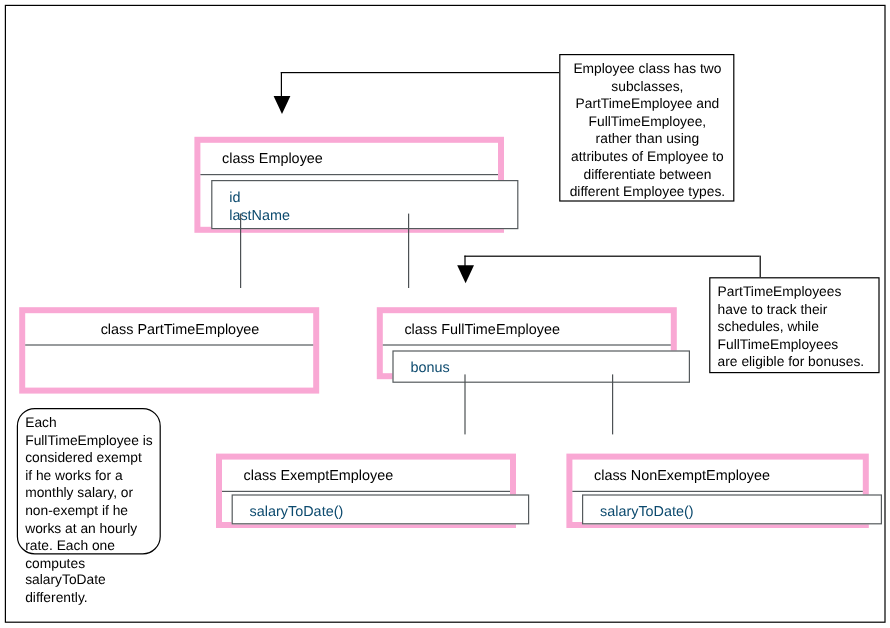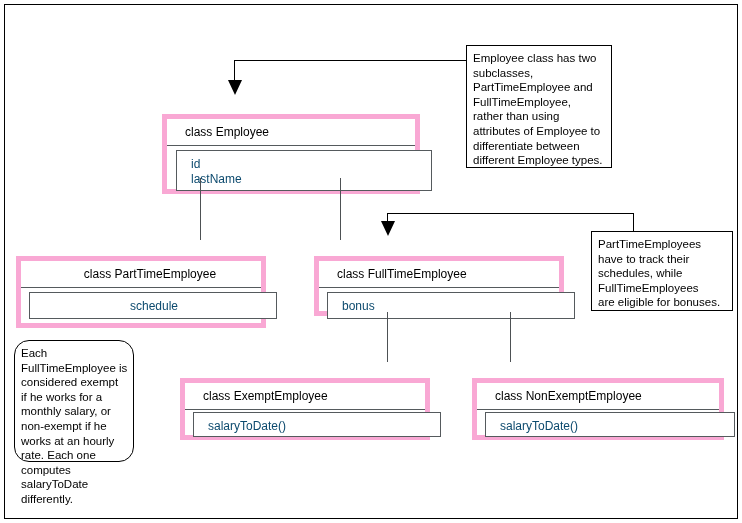--- a/index.html
+++ b/index.html
@@ -126,23 +126,20 @@
   <div class="vline" style="left:200px; top:178px; height:62px;"></div>
   <div class="vline" style="left:340px; top:178px; height:62px;"></div>
 
   <div class="hline hline-dark" style="left:387px; top:213px; width:246px;"></div>
   <div class="vline vline-dark" style="left:387px; top:213px; height:10px;"></div>
   <div class="arrowhead" style="left:381px; top:221px;"></div>
   <div class="vline vline-dark" style="left:633px; top:213px; height:18px;"></div>
 
   <div class="class-box" style="left:16px; top:240px; width:250px; height:72px;text-align:center;">
     <div class="class-header">class PartTimeEmployee</div>
-    <div class="class-body">
-      <div class="compartment" style="position:absolute; left:8px; top:4px; width:248px; height:27px;">schedule</div>
-    </div>
   </div>
 
   <div class="class-box" style="left:314px; top:240px; width:250px; height:60px;">
     <div class="class-header">class FullTimeEmployee</div>
     <div class="class-body">
       <div class="compartment" style="position:absolute; left:8px; top:4px; width:248px; height:27px;">bonus</div>
     </div>
   </div>
 
   <div class="vline" style="left:387px; top:312px; height:50px;"></div>
@@ -155,21 +152,21 @@
     </div>
   </div>
 
   <div class="class-box" style="left:472px; top:362px; width:252px; height:62px;">
     <div class="class-header">class NonExemptEmployee</div>
     <div class="class-body">
       <div class="compartment" style="position:absolute; left:8px; top:2px; width:250px; height:25px;">salaryToDate()</div>
     </div>
   </div>
 
-  <div class="note" style="left:466px; top:45px; width:146px; height:123px;">Employee class has two
+  <div class="note" style="left:466px; top:45px; width:146px; height:123px;text-align:center;">Employee class has two
 subclasses,
 PartTimeEmployee and
 FullTimeEmployee,
 rather than using
 attributes of Employee to
 differentiate between
 different Employee types.</div>
 
   <div class="note" style="left:591px; top:231px; width:142px; height:80px;">PartTimeEmployees
 have to track their

